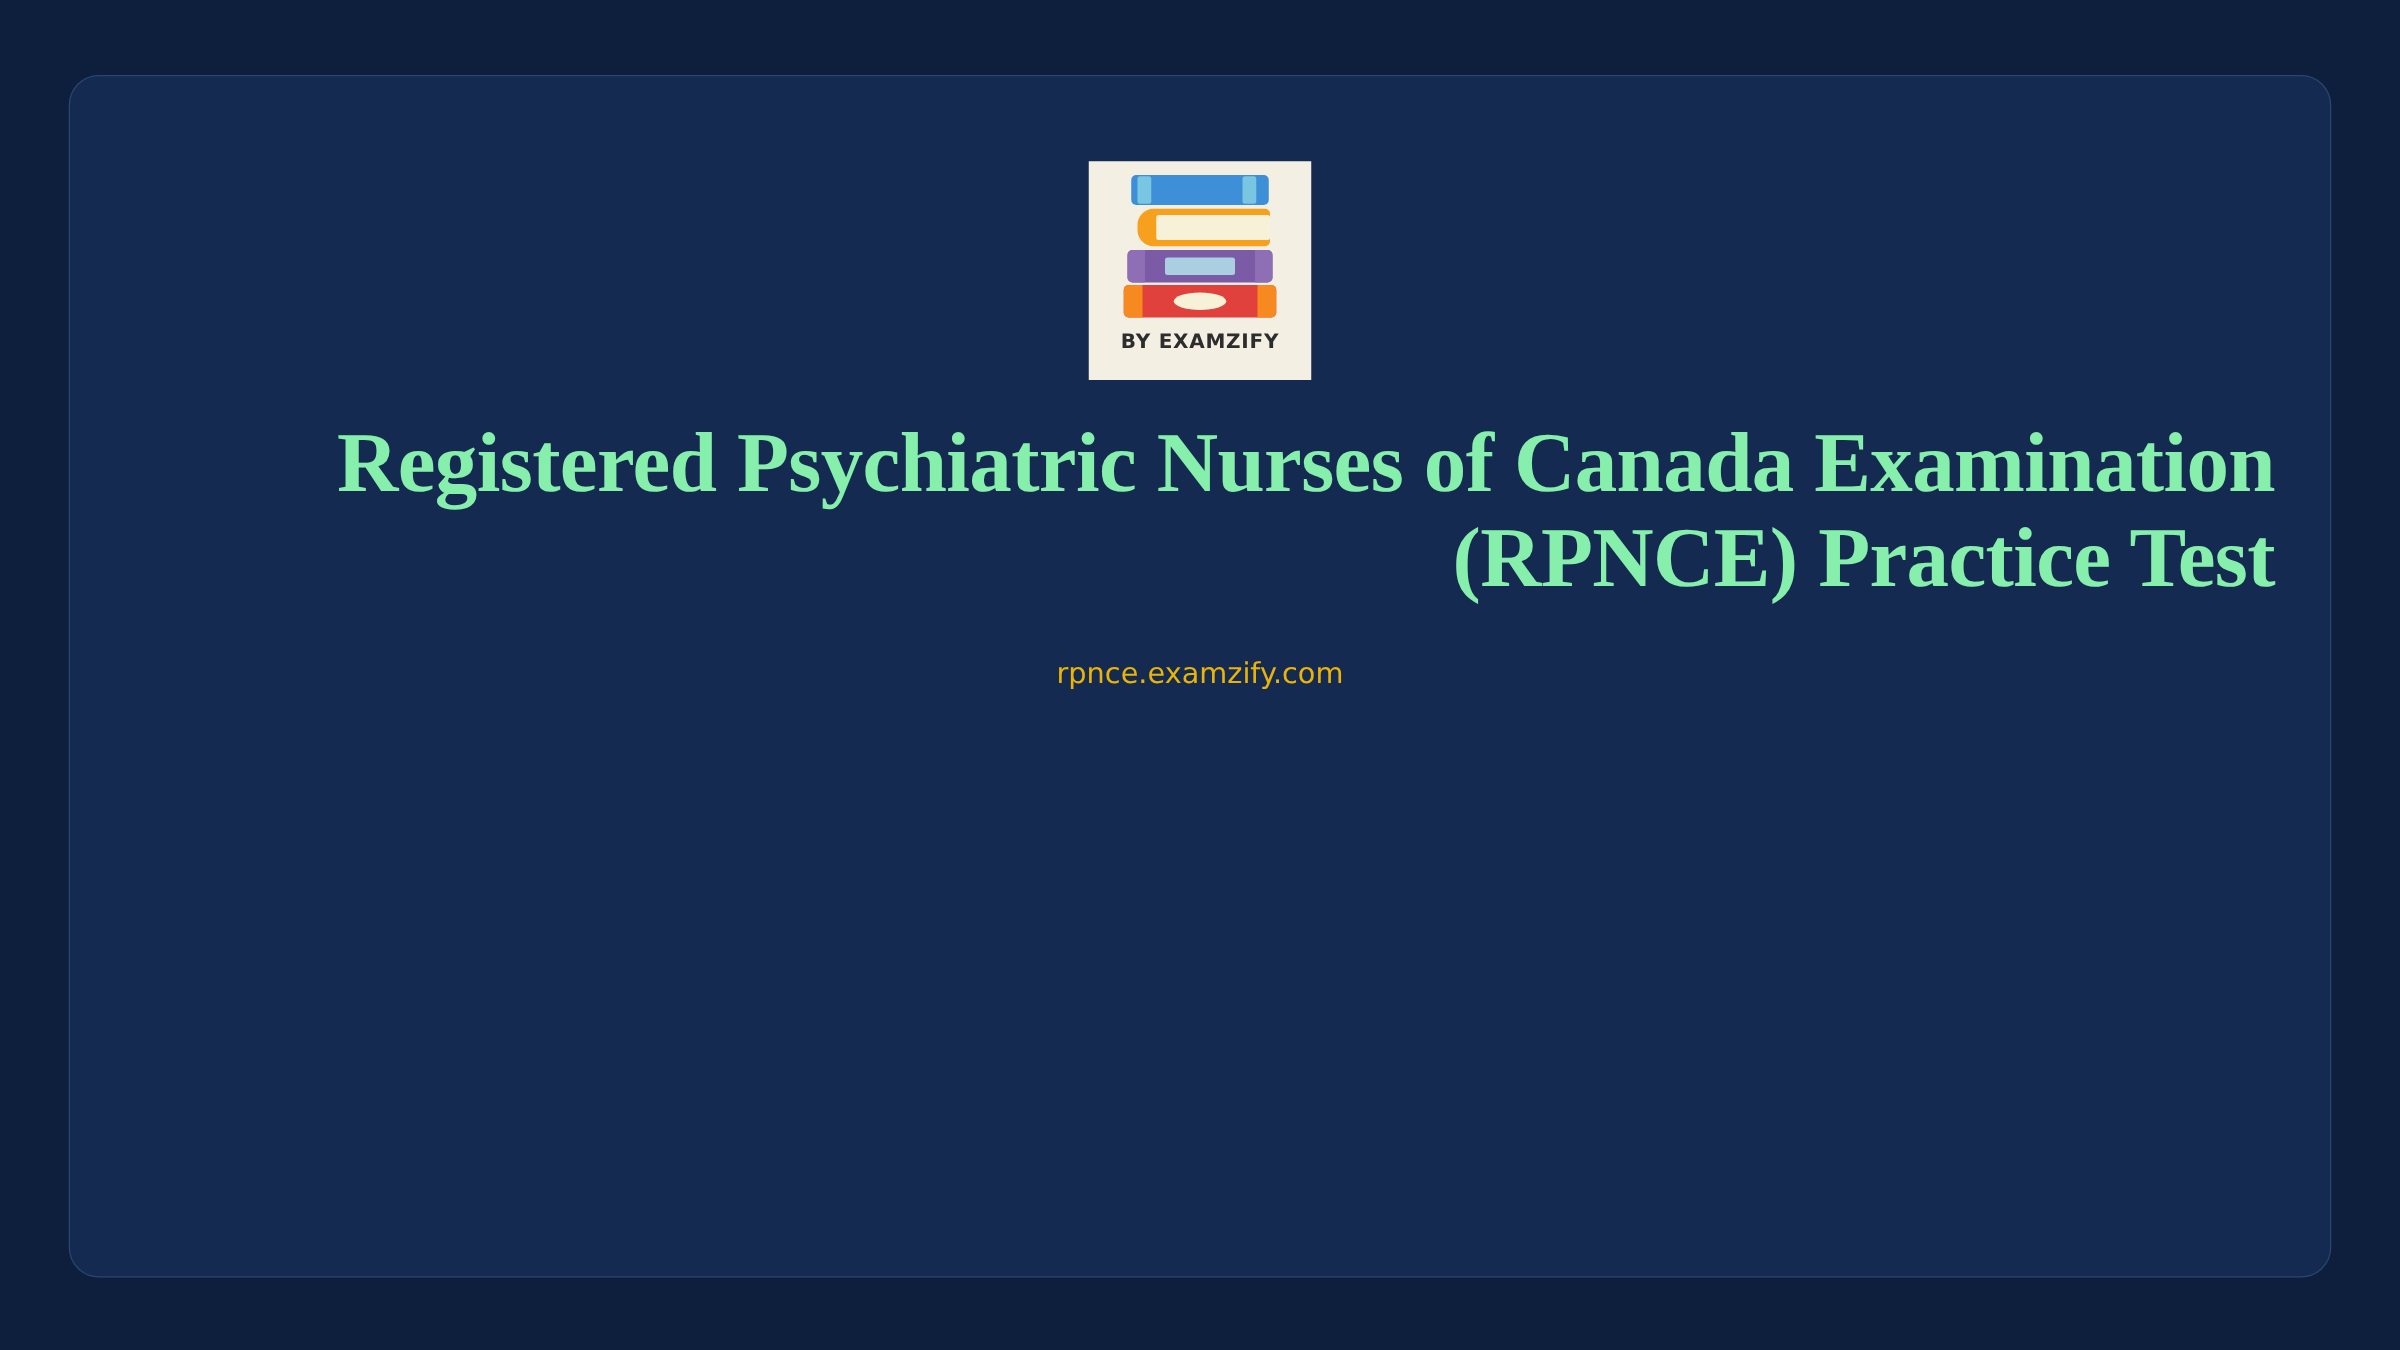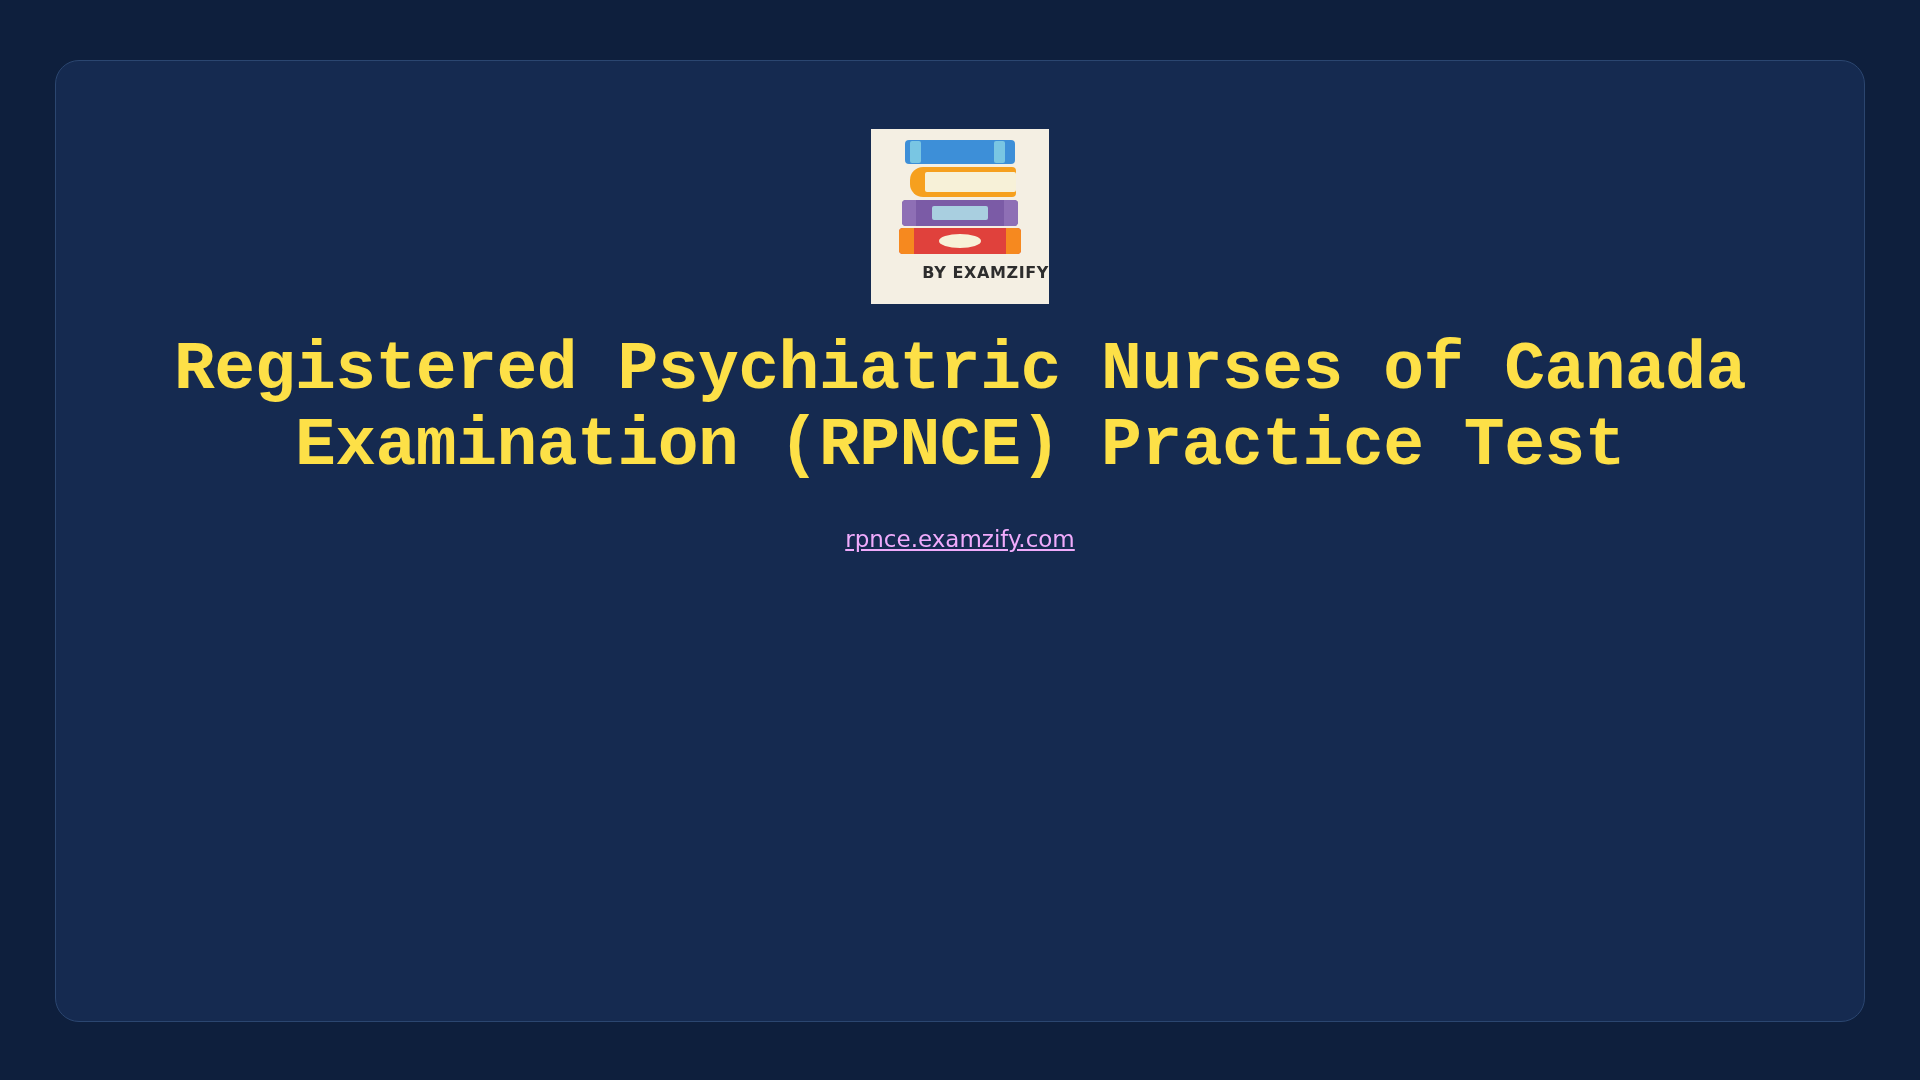--- a/index.html
+++ b/index.html
@@ -66,53 +66,52 @@
              background:#e0413c; border-radius:4px; }
   .bk-red-l { position:absolute; left:0px; top:88px; width:15px; height:26px;
              background:#f6891f; border-radius:4px 0 0 4px; }
   .bk-red-r { position:absolute; left:107px; top:88px; width:15px; height:26px;
              background:#f6891f; border-radius:0 4px 4px 0; }
   .bk-red-oval { position:absolute; left:40px; top:94px; width:42px; height:14px;
              background:#f7f1d8; border-radius:50%; }
 
   #logo-caption {
     position:absolute; bottom:22px; left:0; width:100%;
-    text-align:right;
+    text-align:center;
     font-family:"DejaVu Sans","Liberation Sans",sans-serif;
     font-weight:bold; font-size:16px; letter-spacing:0.6px;
     color:#2d2d2d;
   }
 
   
   #title {
     margin-top:28px;
     width:1720px;
-    text-align:center;
-    color:#fde047;
-    font-family:Liberation Mono, monospace;
+    text-align:right;
+    color:#86efac;
+    font-family:Liberation Serif, serif;
     font-weight:bold;
     font-size:68px;
     line-height:1.12;
     letter-spacing:-0.5px;
     font-stretch:condensed;
   }
   #subtitle {
     margin-top:66px;
     text-align:center;
     color:#d9e4f3;
     font-size:29px;
     font-weight:400;
   }
   #url {
     margin-top:42px;
     text-align:center;
-    color:#f0abfc;
+    color:#eab308;
     font-size:23px;
     font-weight:400;
-    text-decoration:underline;
   }
 </style>
 </head>
 <body>
 
 <div id="slide">
   <div id="card">
     <div id="content">
 
       <div id="logo-wrap">

